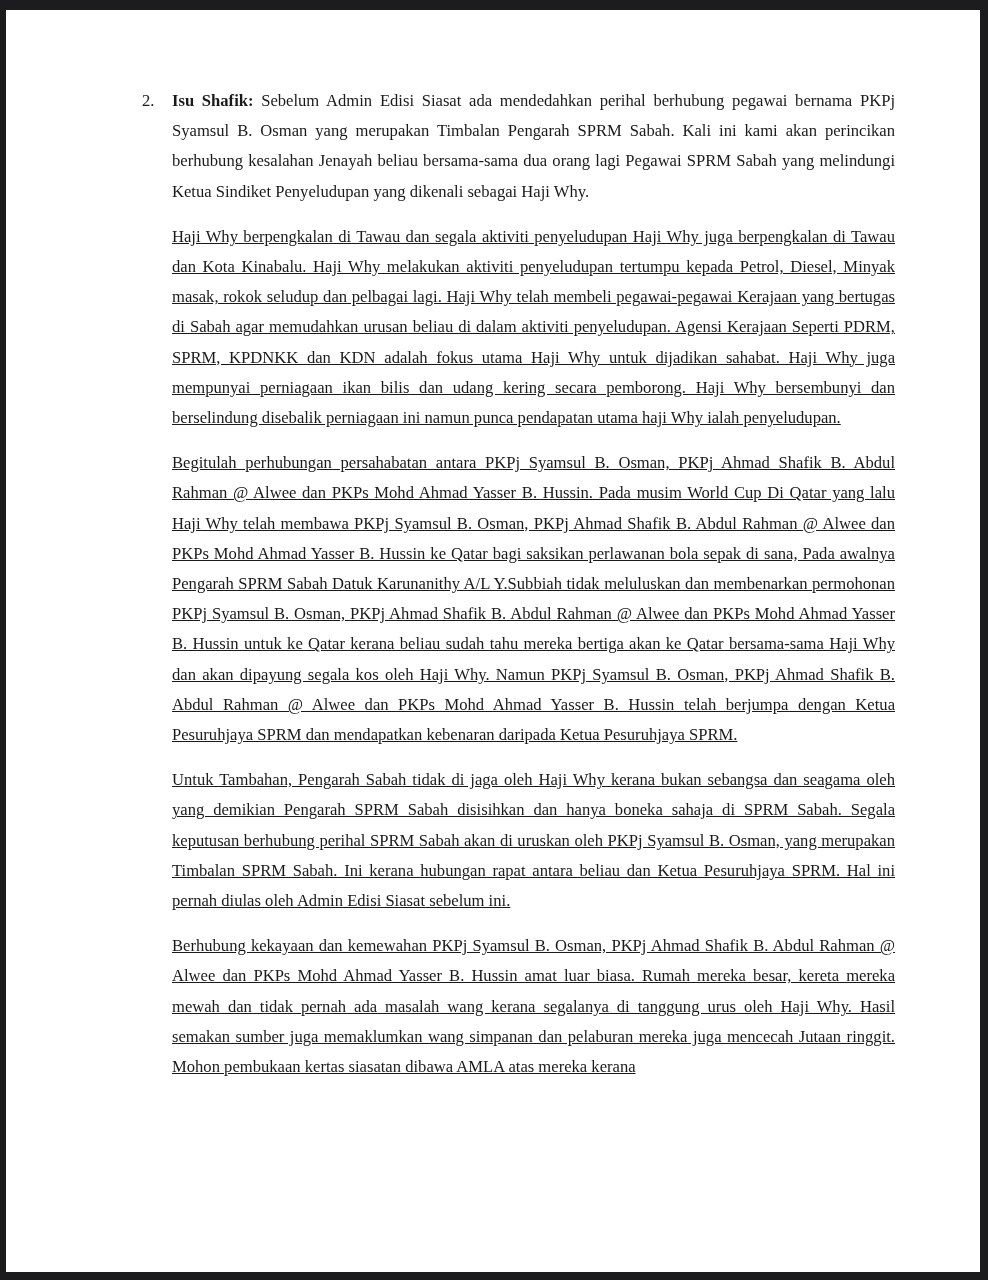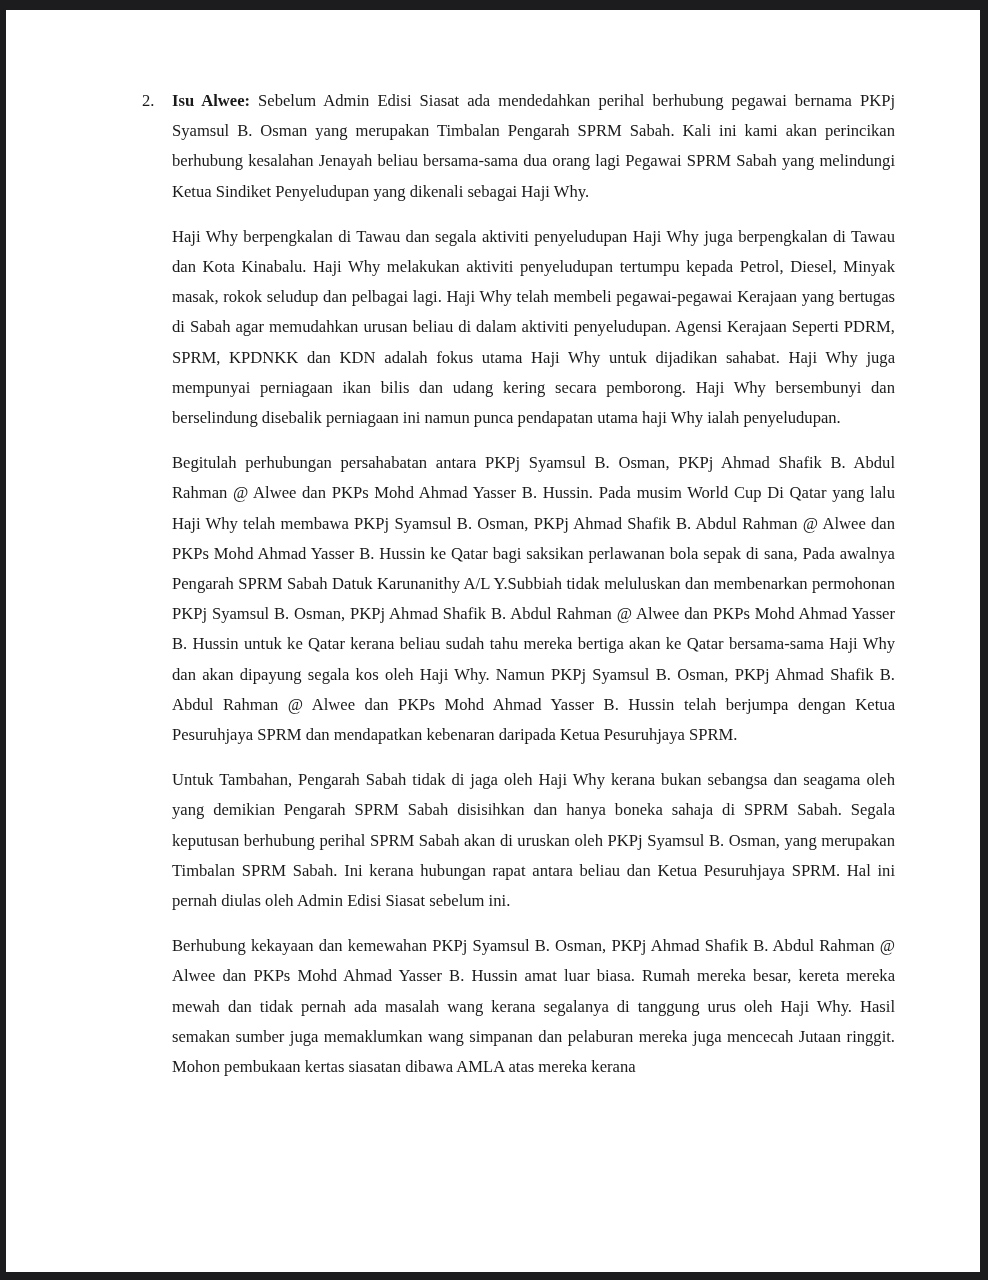--- a/index.html
+++ b/index.html
@@ -41,31 +41,32 @@
       position: absolute;
       left: -30px;
       top: 0;
     }
     .item-heading {
       font-weight: bold;
     }
     p.para {
       margin: 0 0 15px 0;
       text-align: justify;
+      text-decoration: underline;
     }
   </style>
 </head>
 <body>
 
 <div class="page">
   <div class="content">
 
     <div class="item">
       <span class="item-number">2.</span>
-      <span class="item-heading">Isu Alwee:</span><span> Sebelum Admin Edisi Siasat ada mendedahkan perihal berhubung pegawai bernama PKPj Syamsul B. Osman yang merupakan Timbalan Pengarah SPRM Sabah. Kali ini kami akan perincikan berhubung kesalahan Jenayah beliau bersama-sama dua orang lagi Pegawai SPRM Sabah yang melindungi Ketua Sindiket Penyeludupan yang dikenali sebagai Haji Why.</span>
+      <span class="item-heading">Isu Shafik:</span><span> Sebelum Admin Edisi Siasat ada mendedahkan perihal berhubung pegawai bernama PKPj Syamsul B. Osman yang merupakan Timbalan Pengarah SPRM Sabah. Kali ini kami akan perincikan berhubung kesalahan Jenayah beliau bersama-sama dua orang lagi Pegawai SPRM Sabah yang melindungi Ketua Sindiket Penyeludupan yang dikenali sebagai Haji Why.</span>
     </div>
 
     <p class="para">Haji Why berpengkalan di Tawau dan segala aktiviti penyeludupan Haji Why juga berpengkalan di Tawau dan Kota Kinabalu. Haji Why melakukan aktiviti penyeludupan tertumpu kepada Petrol, Diesel, Minyak masak, rokok seludup dan pelbagai lagi. Haji Why telah membeli pegawai-pegawai Kerajaan yang bertugas di Sabah agar memudahkan urusan beliau di dalam aktiviti penyeludupan. Agensi Kerajaan Seperti PDRM, SPRM, KPDNKK dan KDN adalah fokus utama Haji Why untuk dijadikan sahabat. Haji Why juga mempunyai perniagaan ikan bilis dan udang kering secara pemborong. Haji Why bersembunyi dan berselindung disebalik perniagaan ini namun punca pendapatan utama haji Why ialah penyeludupan.</p>
     <p class="para">Begitulah perhubungan persahabatan antara PKPj Syamsul B. Osman, PKPj Ahmad Shafik B. Abdul Rahman @ Alwee dan PKPs Mohd Ahmad Yasser B. Hussin. Pada musim World Cup Di Qatar yang lalu Haji Why telah membawa PKPj Syamsul B. Osman, PKPj Ahmad Shafik B. Abdul Rahman @ Alwee dan PKPs Mohd Ahmad Yasser B. Hussin ke Qatar bagi saksikan perlawanan bola sepak di sana, Pada awalnya Pengarah SPRM Sabah Datuk Karunanithy A/L Y.Subbiah tidak meluluskan dan membenarkan permohonan PKPj Syamsul B. Osman, PKPj Ahmad Shafik B. Abdul Rahman @ Alwee dan PKPs Mohd Ahmad Yasser B. Hussin untuk ke Qatar kerana beliau sudah tahu mereka bertiga akan ke Qatar bersama-sama Haji Why dan akan dipayung segala kos oleh Haji Why. Namun PKPj Syamsul B. Osman, PKPj Ahmad Shafik B. Abdul Rahman @ Alwee dan PKPs Mohd Ahmad Yasser B. Hussin telah berjumpa dengan Ketua Pesuruhjaya SPRM dan mendapatkan kebenaran daripada Ketua Pesuruhjaya SPRM.</p>
     <p class="para">Untuk Tambahan, Pengarah Sabah tidak di jaga oleh Haji Why kerana bukan sebangsa dan seagama oleh yang demikian Pengarah SPRM Sabah disisihkan dan hanya boneka sahaja di SPRM Sabah. Segala keputusan berhubung perihal SPRM Sabah akan di uruskan oleh PKPj Syamsul B. Osman, yang merupakan Timbalan SPRM Sabah. Ini kerana hubungan rapat antara beliau dan Ketua Pesuruhjaya SPRM. Hal ini pernah diulas oleh Admin Edisi Siasat sebelum ini.</p>
     <p class="para">Berhubung kekayaan dan kemewahan PKPj Syamsul B. Osman, PKPj Ahmad Shafik B. Abdul Rahman @ Alwee dan PKPs Mohd Ahmad Yasser B. Hussin amat luar biasa. Rumah mereka besar, kereta mereka mewah dan tidak pernah ada masalah wang kerana segalanya di tanggung urus oleh Haji Why.  Hasil semakan sumber juga memaklumkan wang simpanan dan pelaburan mereka juga mencecah Jutaan ringgit. Mohon pembukaan kertas siasatan dibawa AMLA atas mereka kerana</p>
 
   </div>
 </div>
 

